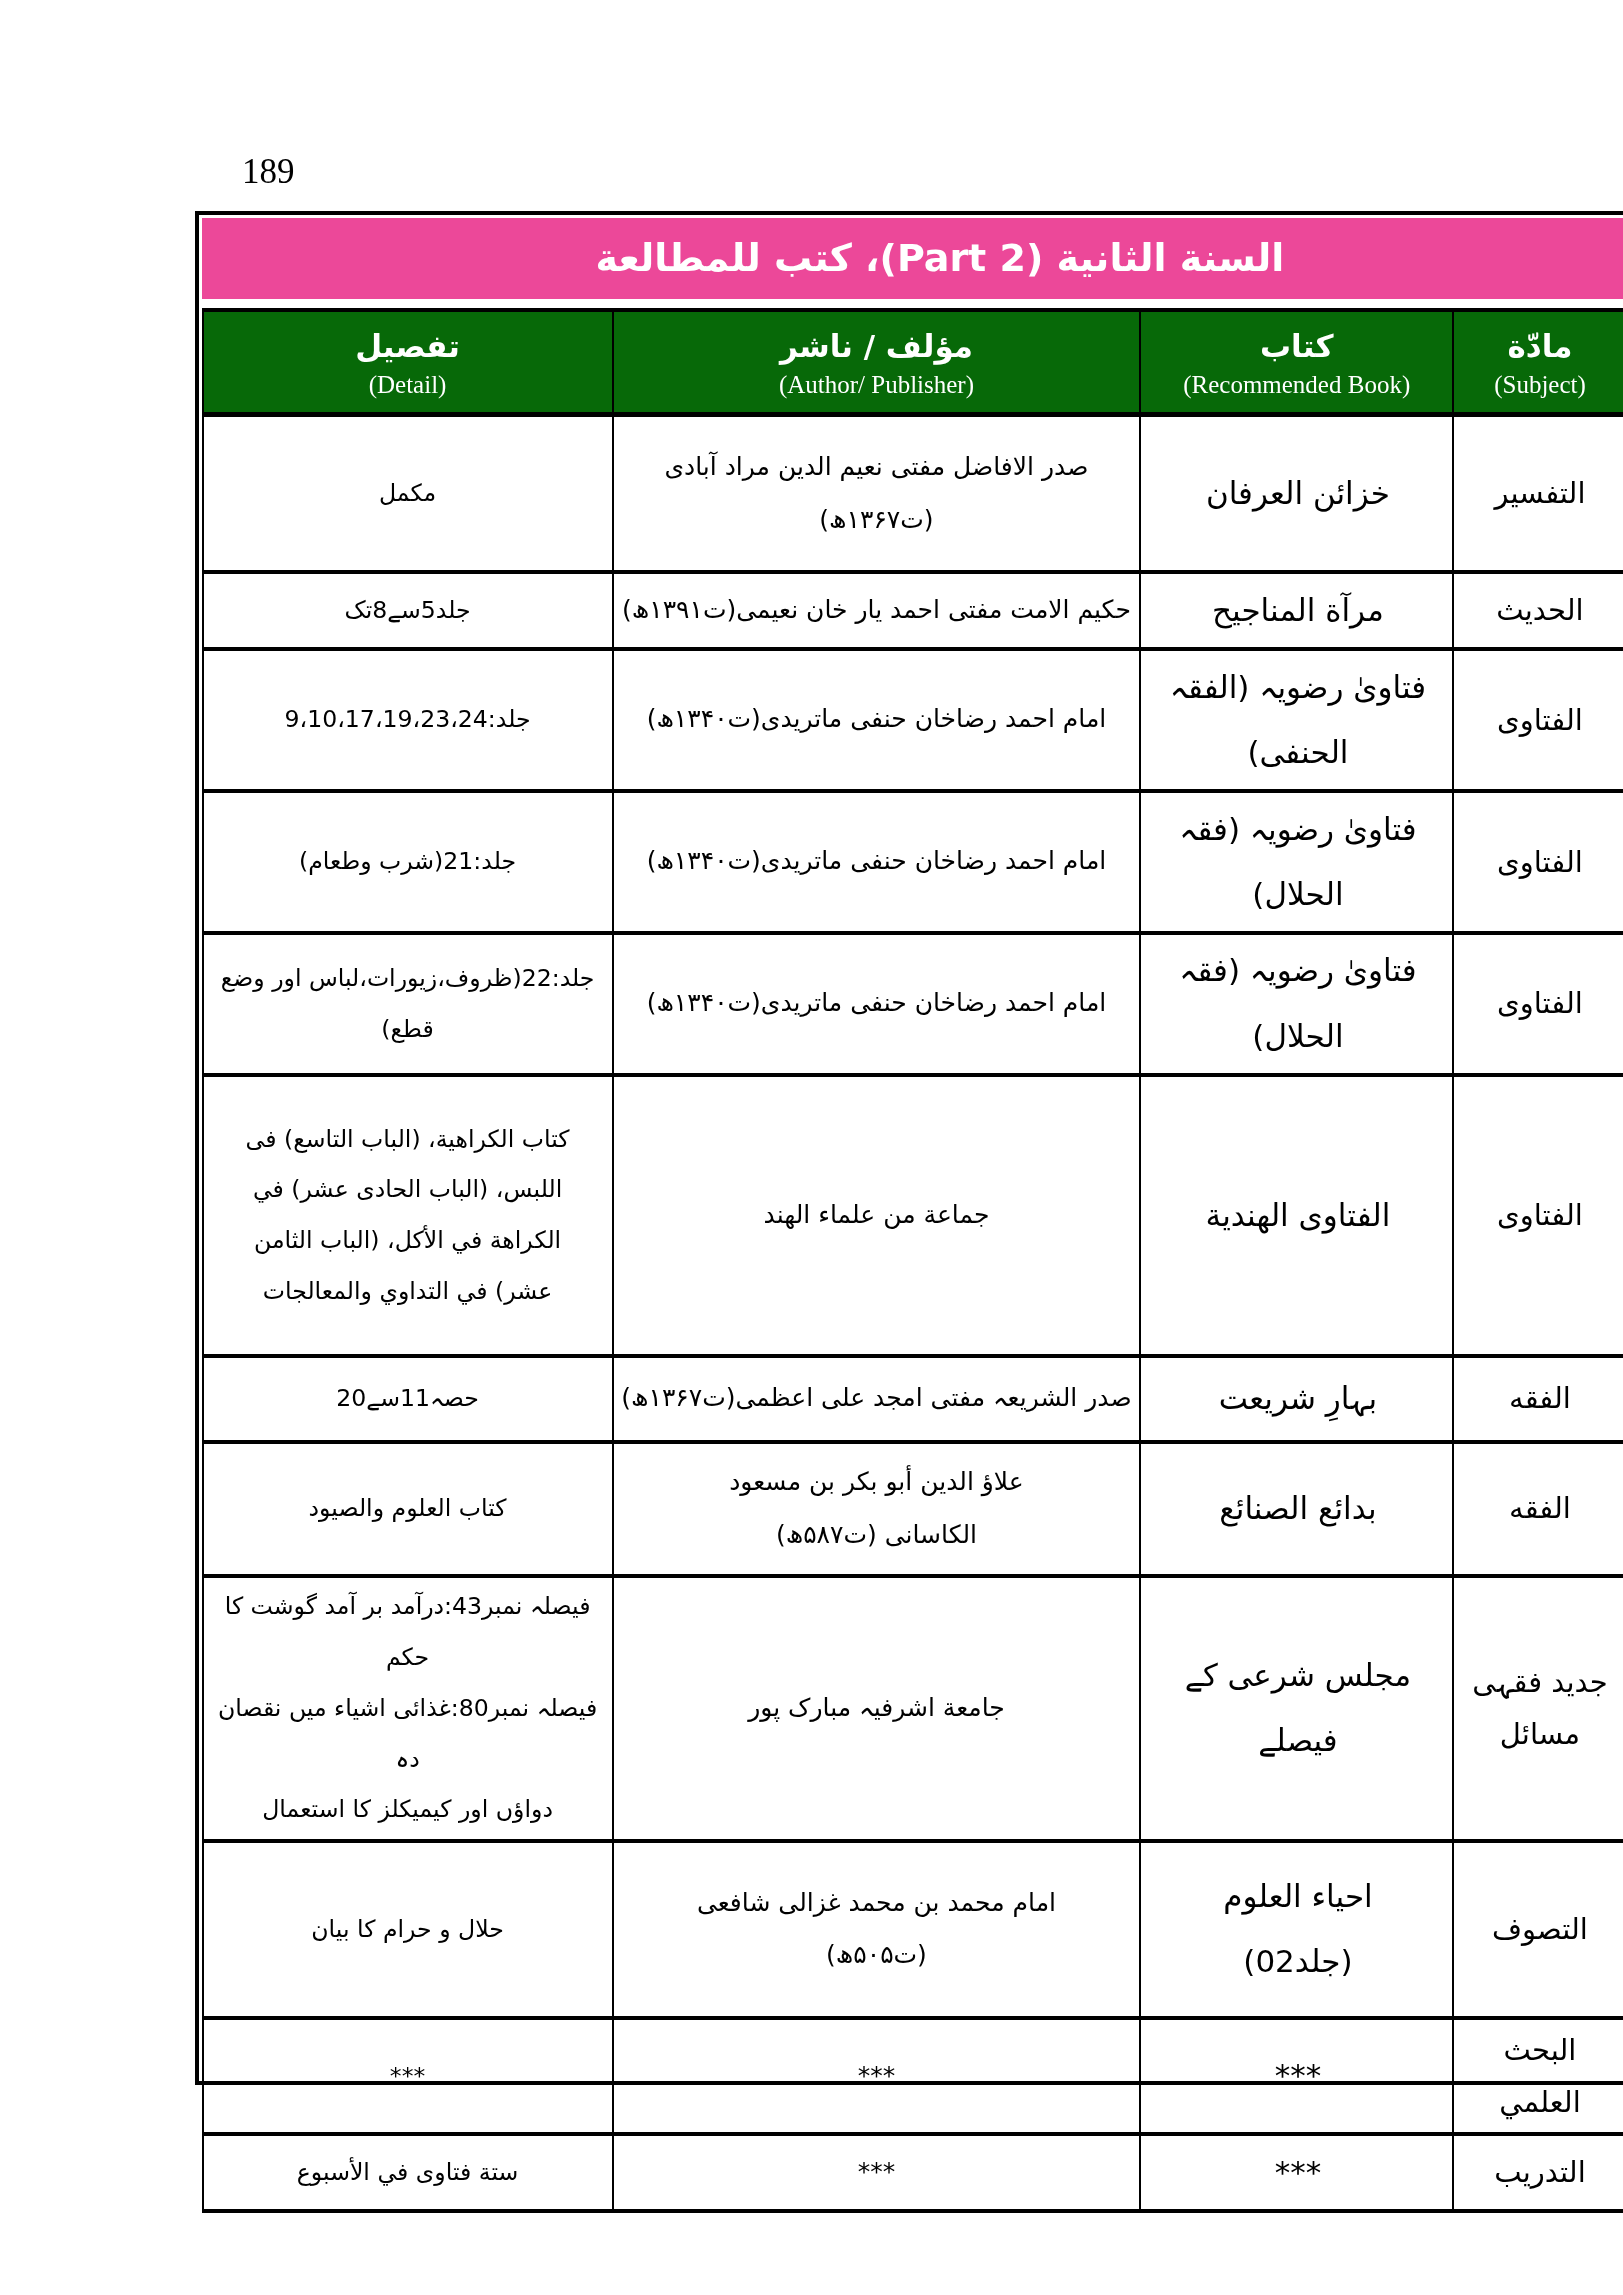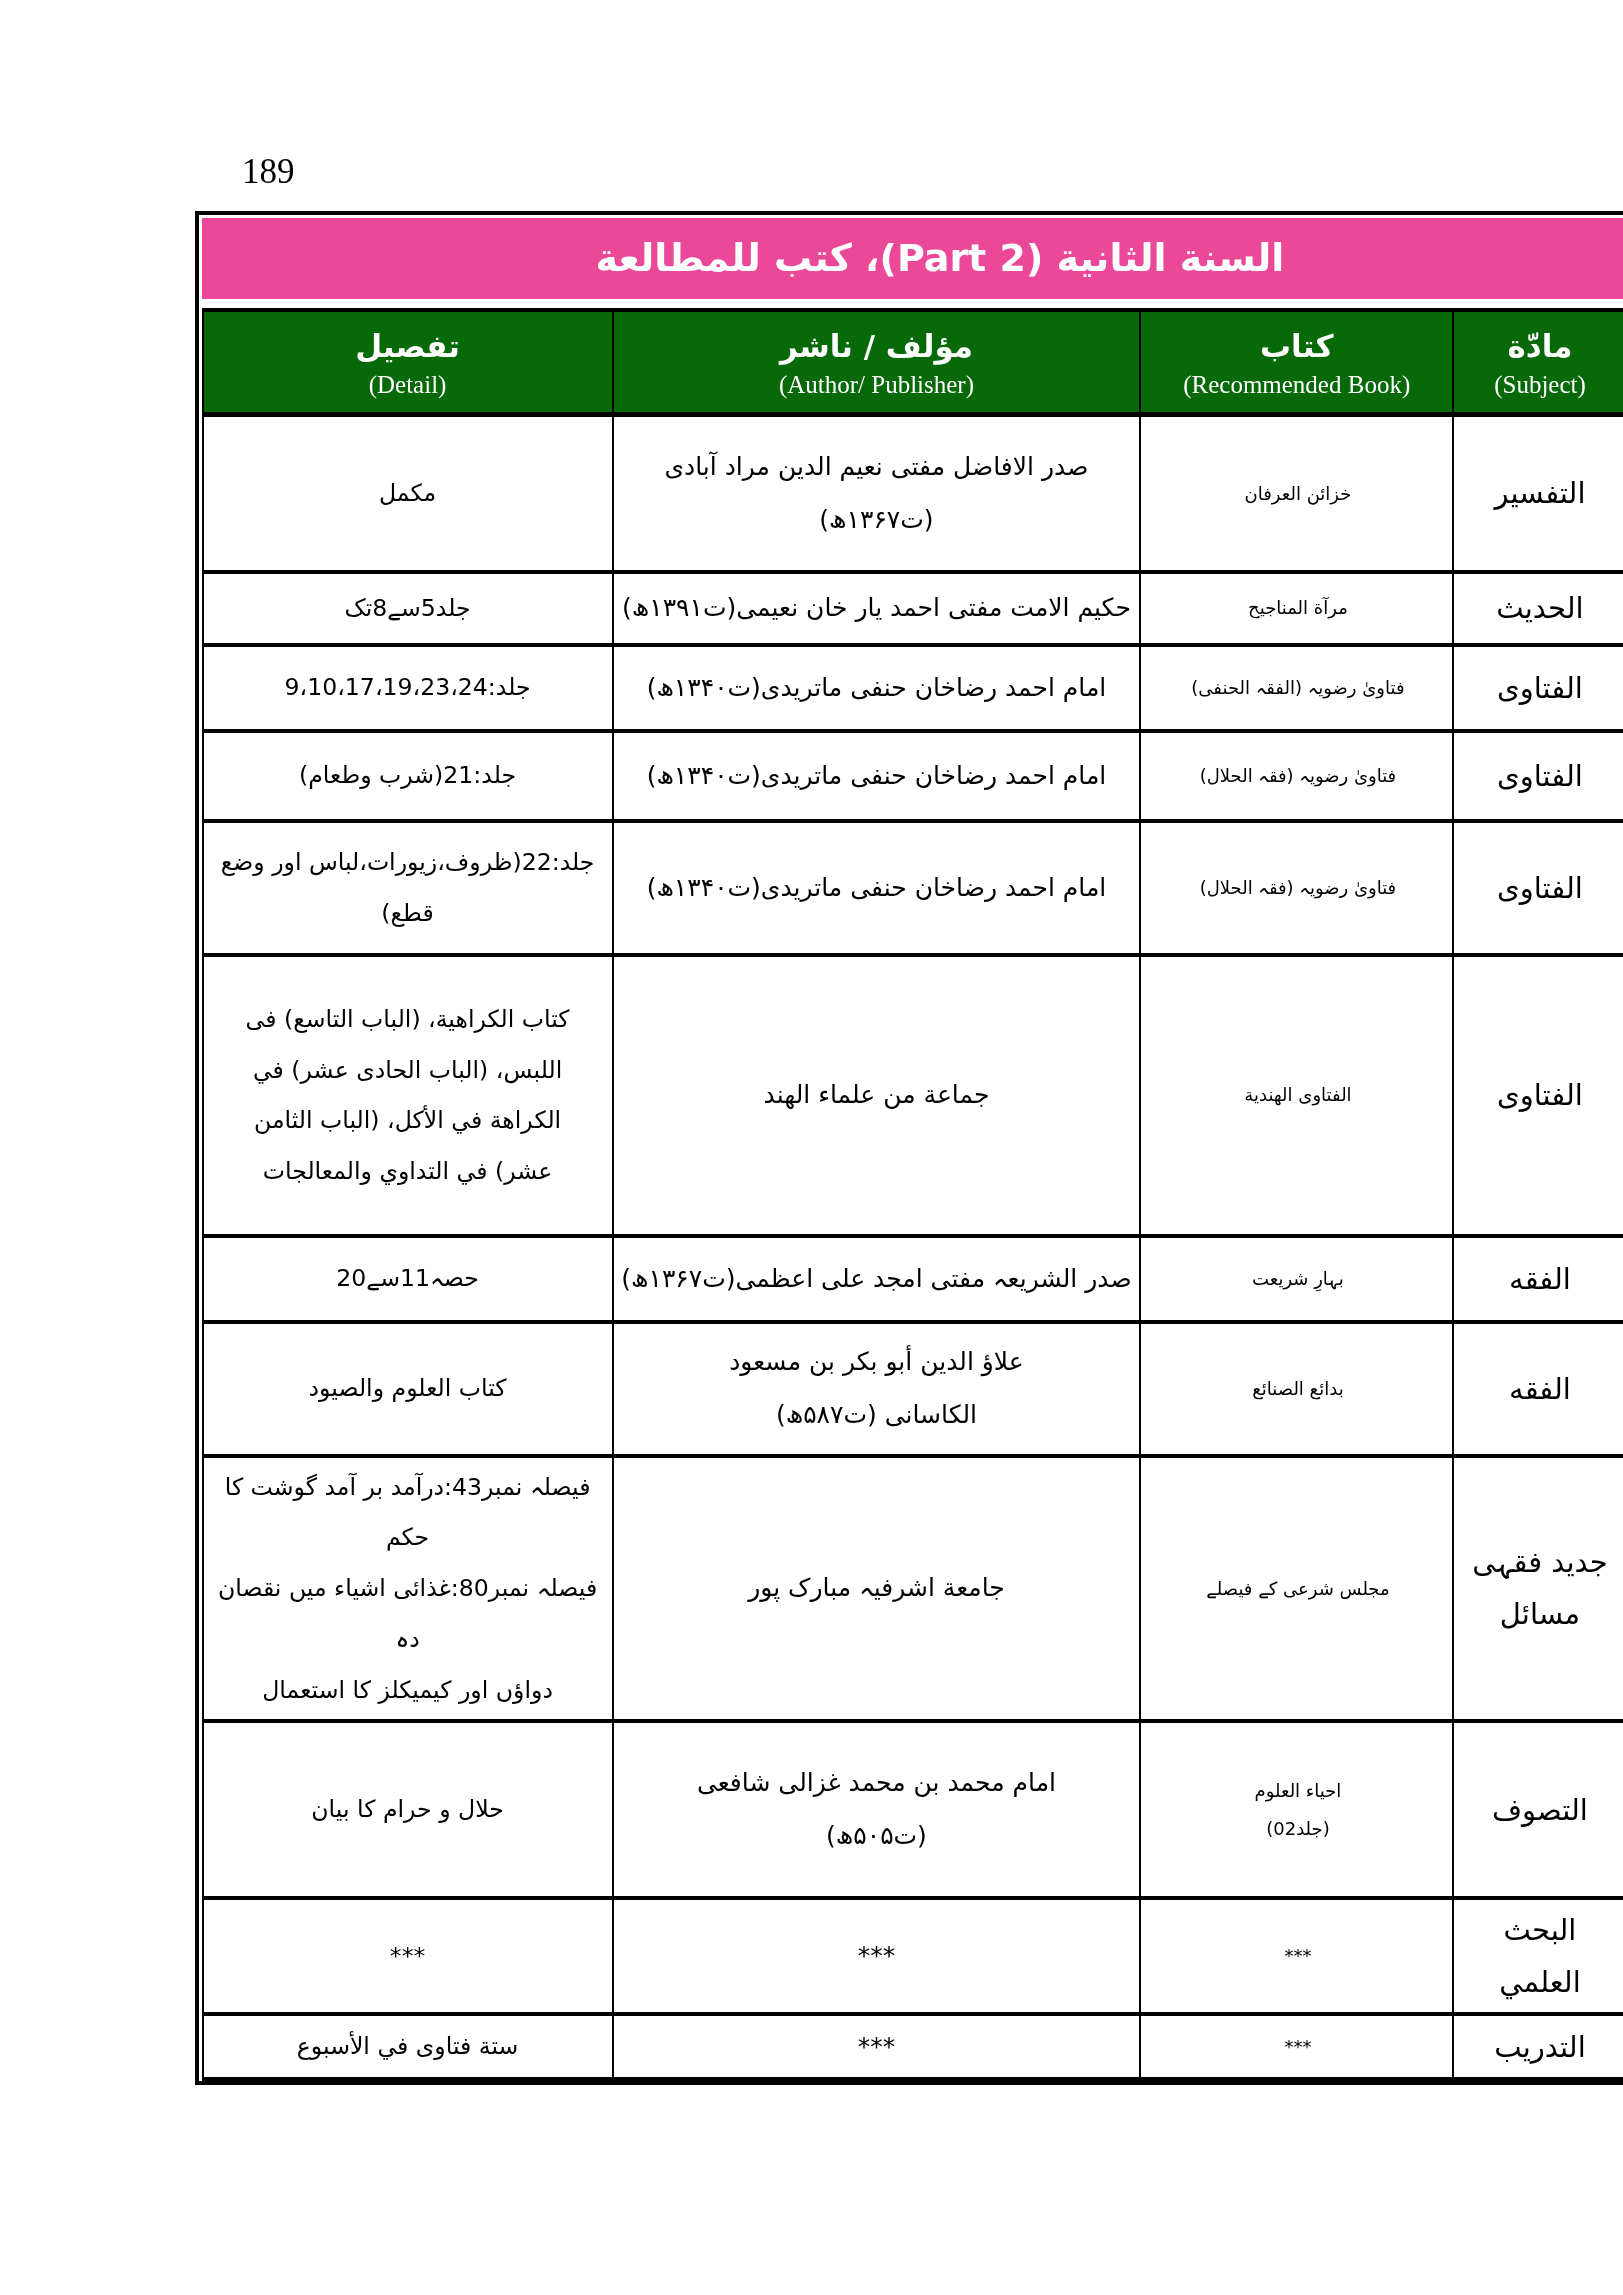--- a/index.html
+++ b/index.html
@@ -72,21 +72,21 @@
   }
   .h-ar{font-size:31px;font-weight:bold;line-height:1.5;}
   .h-en{font-size:25px;font-weight:normal;font-family:Liberation Serif, serif;line-height:1.3;}
   .num-head{font-size:30px;font-family:"Liberation Serif",serif;font-weight:normal;}
   .num-cell{
     color:#fff;
     font-size:34px;
     font-family:"Liberation Serif",serif;
   }
   td.subject{font-size:29px;line-height:1.8;}
-  td.book{font-size:18px;line-height:2.1;white-space:pre-line;padding-left:9px;}
+  td.book{font-size:31px;line-height:2.1;white-space:pre-line;padding-left:9px;}
   td.author{font-size:25px;line-height:2.1;white-space:pre-line;}
   td.detail{font-size:23.6px;line-height:2.15;white-space:pre-line;}
 </style>
 </head>
 <body>
 
 <div class="page">
 
   <div class="page-number">189</div>
 

